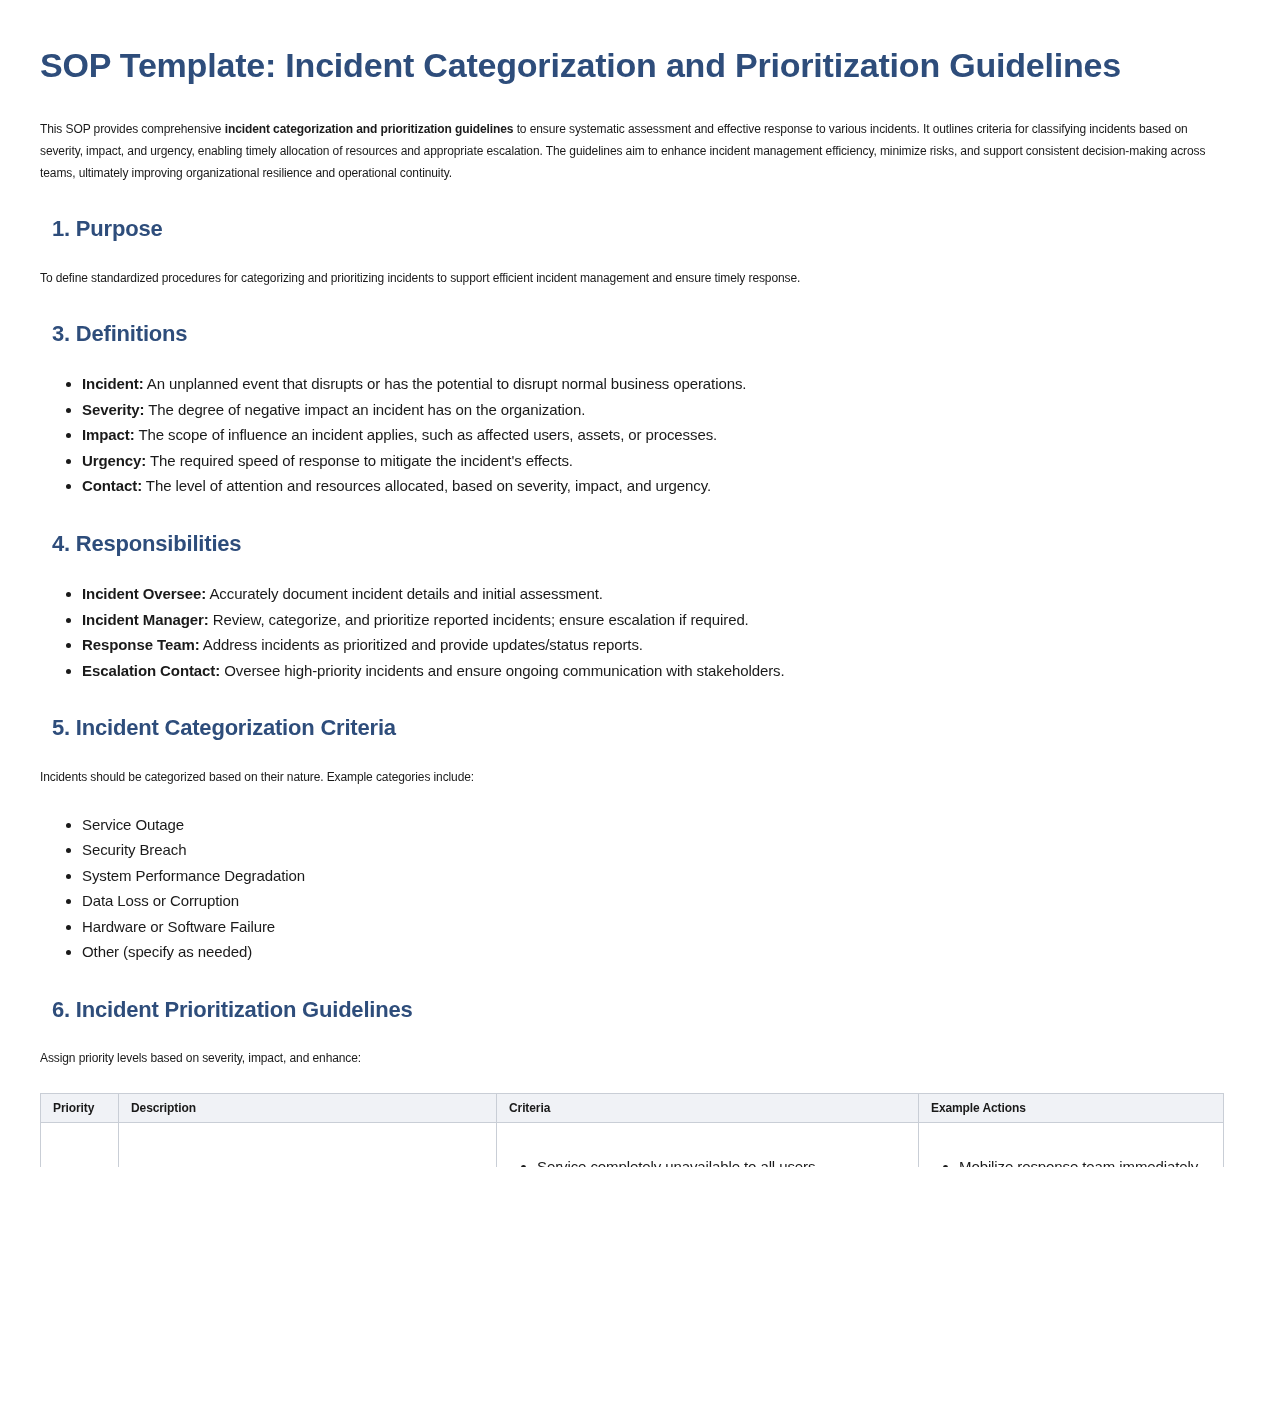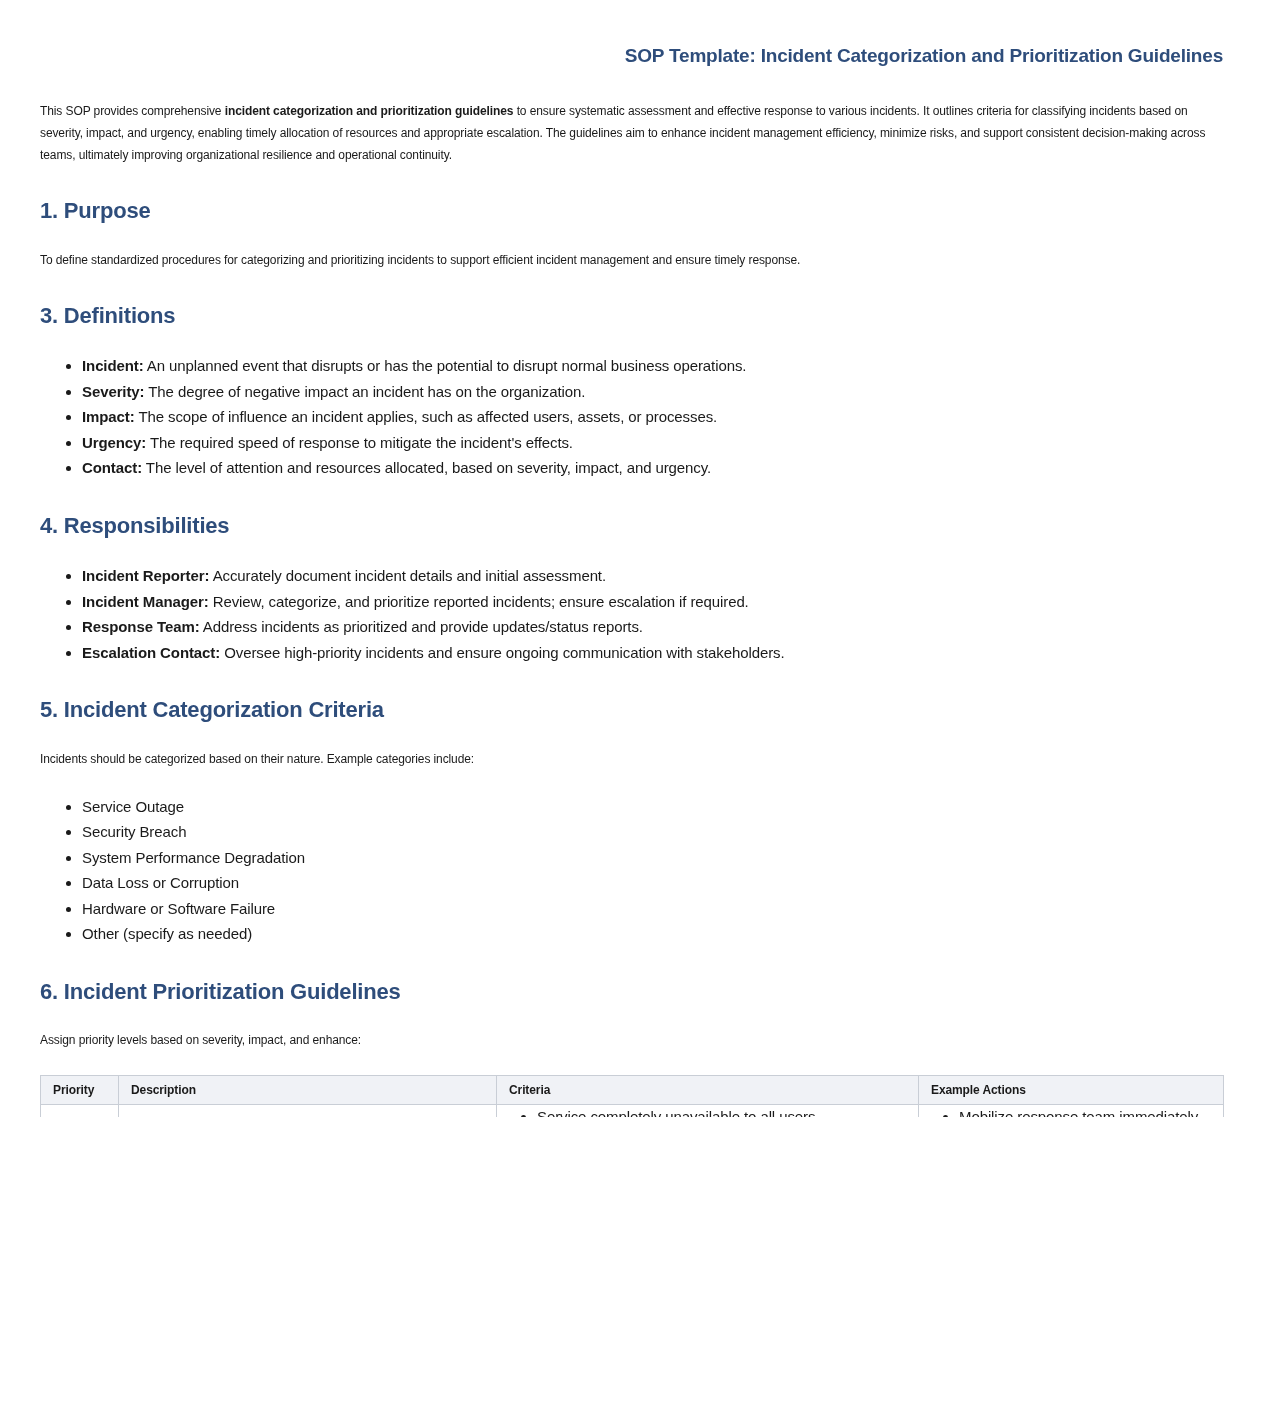--- a/index.html
+++ b/index.html
@@ -8,29 +8,28 @@
     height: 1416px;
     overflow: hidden;
     background: #ffffff;
     color: #1a1a1a;
     font-family: "Liberation Sans", sans-serif;
   }
   .doc { padding: 45px 40px 0 40px; }
 
   h1 {
     margin: 0 0 32px 0;
-    font-size: 19px;
+    font-size: 34px;
     line-height: 1.2;
     font-weight: bold;
     color: var(--heading, #2e4d7b);
     letter-spacing: -0.2px;
-    text-align: right;
   }
   h2 {
-    margin: 32px 0 24px 0;
+    margin: 32px 0 24px 12px;
     font-size: 22px;
     line-height: 1.2;
     font-weight: bold;
     color: var(--heading, #2e4d7b);
     letter-spacing: -0.2px;
   }
   p {
     margin: 0 0 24px 0;
     font-size: 12px;
     line-height: 1.85;
@@ -58,21 +57,21 @@
     font-weight: bold;
     text-align: left;
     padding: 7px 12px;
     letter-spacing: -0.1px;
   }
   .priority-table td {
     padding: 0 12px;
     vertical-align: top;
   }
   tr.partial-row td { border-bottom: none; }
-  .clip { height: 12px; overflow: hidden; }
+  .clip { height: 12px; overflow: hidden; margin-top: 32px; }
   .clip ul {
     margin: 3px 0 0 0;
     padding-left: 28px;
     font-size: 15px;
     letter-spacing: -0.1px;
   }
   .clip li { line-height: 18px; }
 </style>
 </head>
 <body>
@@ -96,21 +95,21 @@
         <li><strong>Severity:</strong> The degree of negative impact an incident has on the organization.</li>
         <li><strong>Impact:</strong> The scope of influence an incident applies, such as affected users, assets, or processes.</li>
         <li><strong>Urgency:</strong> The required speed of response to mitigate the incident's effects.</li>
         <li><strong>Contact:</strong> The level of attention and resources allocated, based on severity, impact, and urgency.</li>
       </ul>
   </section>
 
   <section>
     <h2>4. Responsibilities</h2>
     <ul class="doc-list">
-        <li><strong>Incident Reporter:</strong> Accurately document incident details and initial assessment.</li>
+        <li><strong>Incident Oversee:</strong> Accurately document incident details and initial assessment.</li>
         <li><strong>Incident Manager:</strong> Review, categorize, and prioritize reported incidents; ensure escalation if required.</li>
         <li><strong>Response Team:</strong> Address incidents as prioritized and provide updates/status reports.</li>
         <li><strong>Escalation Contact:</strong> Oversee high-priority incidents and ensure ongoing communication with stakeholders.</li>
       </ul>
   </section>
 
   <section>
     <h2>5. Incident Categorization Criteria</h2>
     <p>Incidents should be categorized based on their nature. Example categories include:</p>
     <ul class="doc-list">

